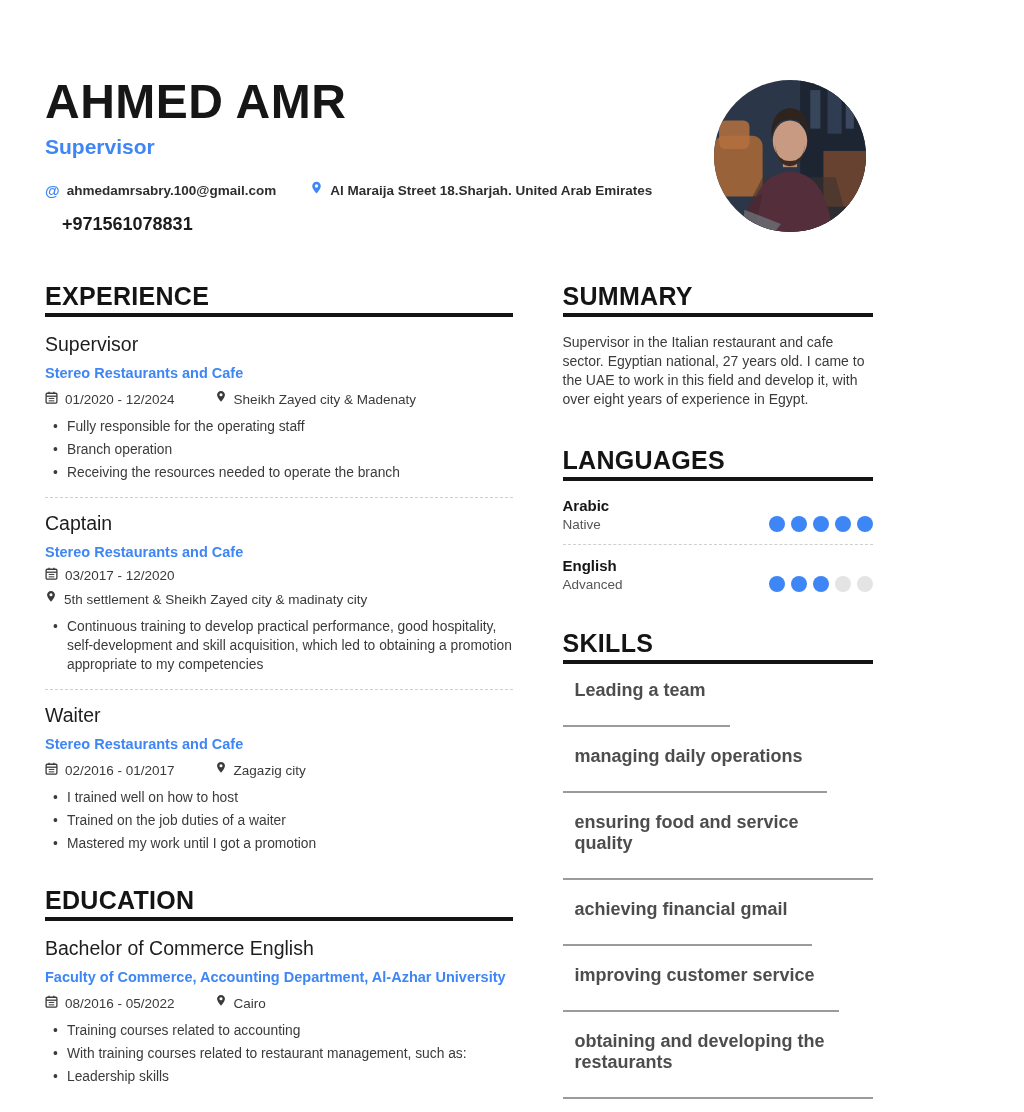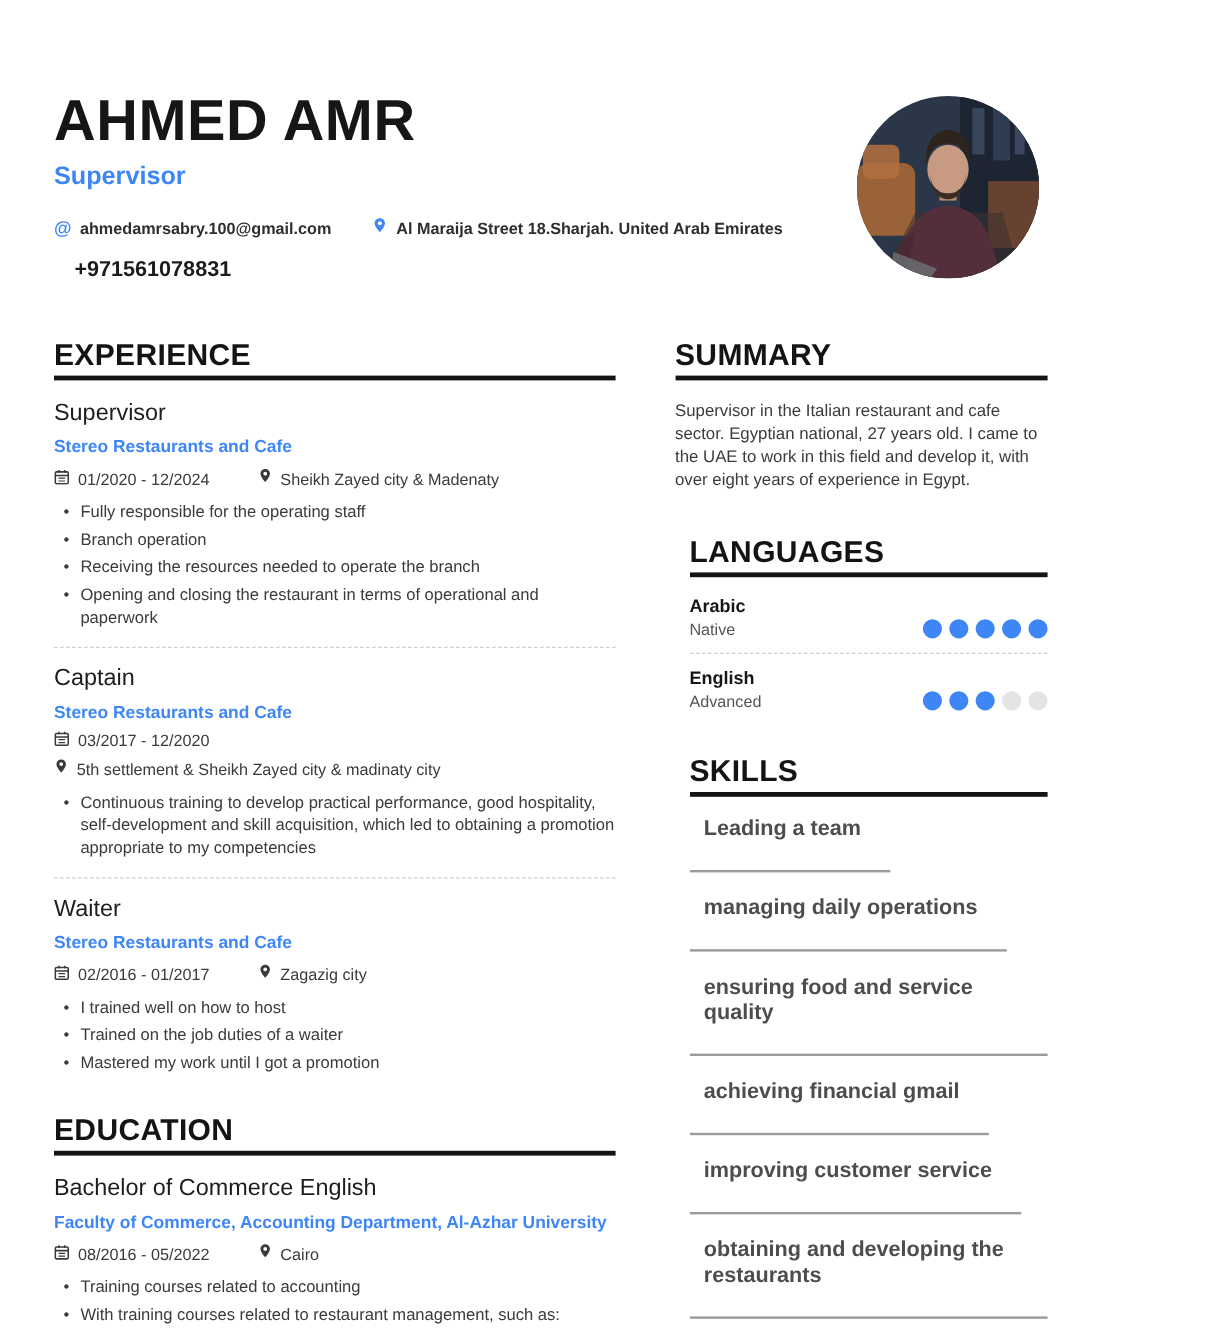--- a/index.html
+++ b/index.html
@@ -33,21 +33,21 @@
   .meta { display:flex; align-items:center; gap:7px; font-size:13.5px; color:#3a3a3a; }
   .meta svg { flex:0 0 auto; }
   ul.bullets { list-style:none; margin-top:9px; }
   ul.bullets li { position:relative; padding-left:22px; font-size:13.8px; line-height:19px; color:#3b3b3b; margin-top:4px; }
   ul.bullets li::before { content:"•"; position:absolute; left:8px; color:#3b3b3b; }
   .dashed-sep { border-top:1px dashed #cfcfcf; margin:15px 0 14px 0; }
   .edu-section { margin-top:33px; }
 
   
   .summary-text { font-size:14px; line-height:19px; color:#3b3b3b; }
-  .langs-section, .skills-section { margin-top:37px;margin-left:12px; }
+  .langs-section, .skills-section { margin-top:37px; }
   .lang-row { display:flex; justify-content:space-between; align-items:flex-end; }
   .lang-name { font-size:15px; font-weight:700; color:#161616; }
   .lang-level { font-size:13.5px; color:#555; margin-top:3px; }
   .dots { display:flex; gap:6px; }
   .dot { width:16px; height:16px; border-radius:50%; background:#e4e4e4; }
   .dot.filled { background:#3e86f5; }
   .lang-sep { border-top:1px dashed #cfcfcf; margin:12px 0; }
 
   .skill { display:table; font-size:18px; font-weight:700; color:#4d4d4d;
            padding:0 24px 24px 12px; border-bottom:2px solid #9b9b9b; margin-bottom:19px; }
@@ -132,21 +132,20 @@
                     <circle cx="7" cy="5.3" r="1.8" fill="#ffffff"></circle>
                   </svg>
               </span>
               <span>Sheikh Zayed city &amp; Madenaty</span>
             </span>
           </div>
           <ul class="bullets">
             <li>Fully responsible for the operating staff</li>
             <li>Branch operation</li>
             <li>Receiving the resources needed to operate the branch</li>
-            <li>Opening and closing the restaurant in terms of operational and paperwork</li>
           </ul>
         </article>
 
         <div class="dashed-sep"></div>
 
         <article>
           <h3 class="entry-title">Captain</h3>
           <div class="company">Stereo Restaurants and Cafe</div>
           <div class="meta-row stacked">
             <span class="meta">

